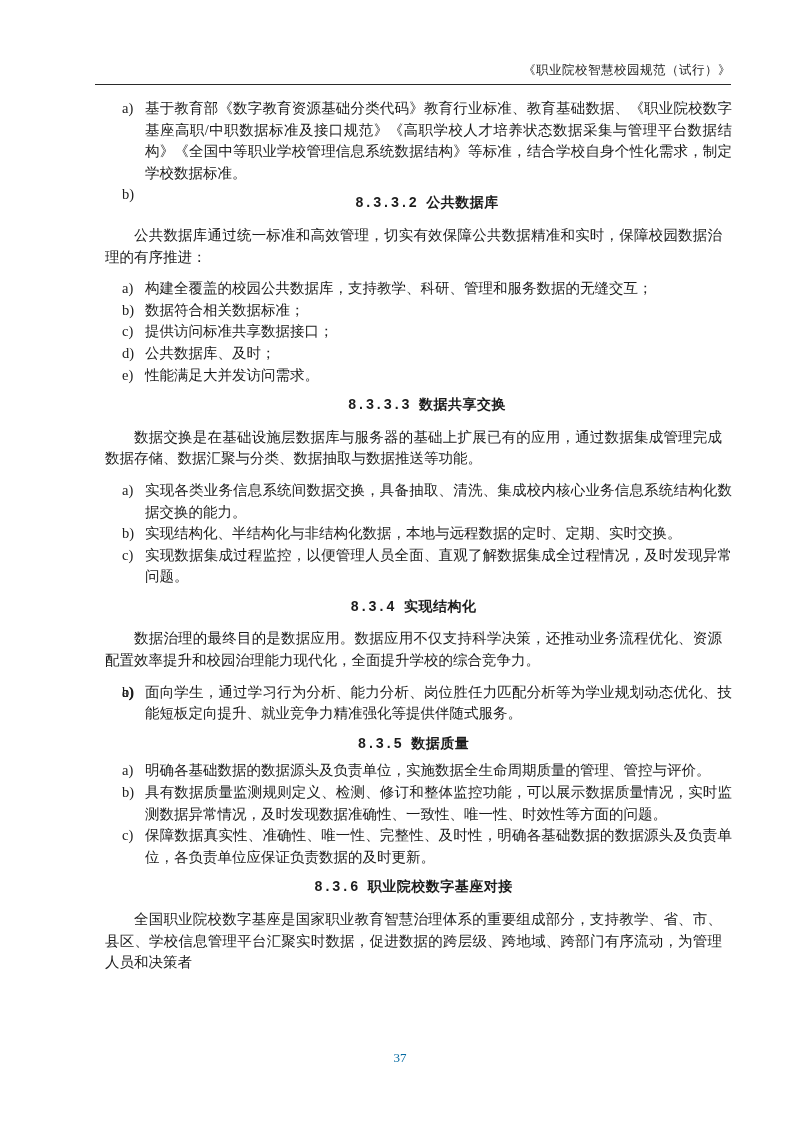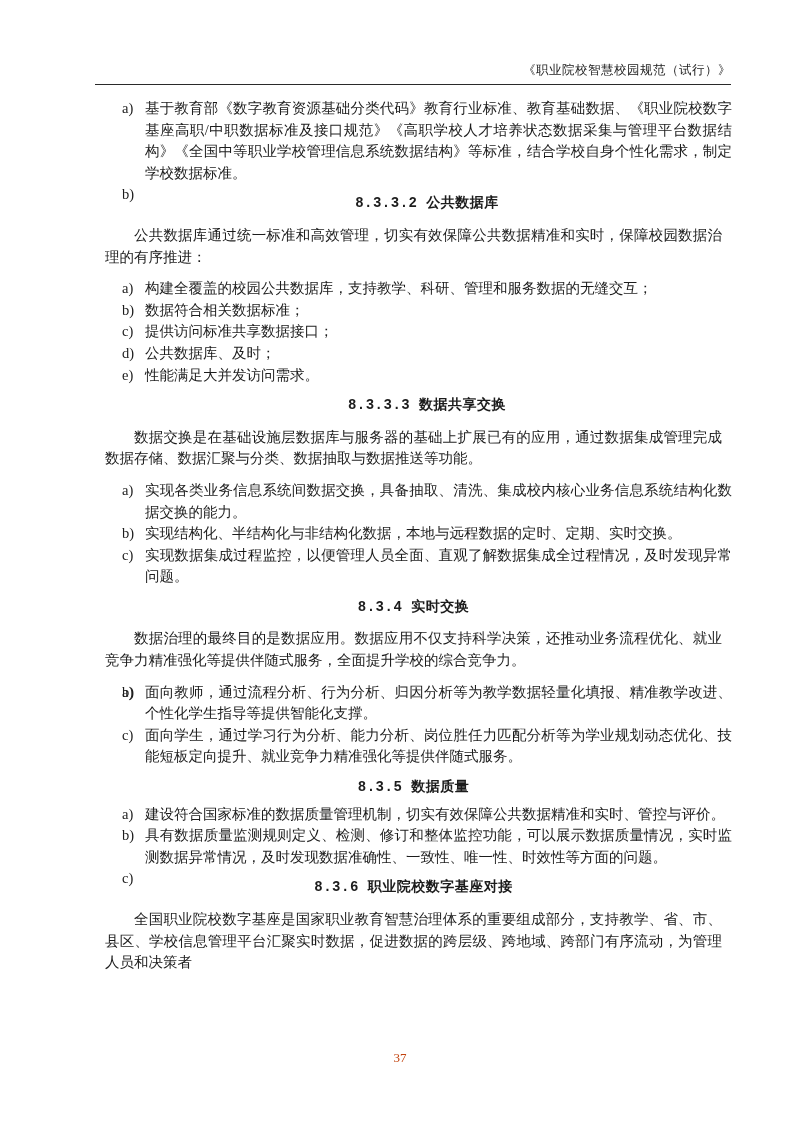--- a/index.html
+++ b/index.html
@@ -65,21 +65,21 @@
   }
   .h4 { margin-left: 27px; }
   .h3 { margin-left: 0; }
   .page-footer {
     position: absolute;
     top: 1050px;
     left: 0;
     width: 100%;
     text-align: center;
     font-size: 13px;
-    color: #c2410c;
+    color: #0369a1;
   }
 </style>
 </head>
 <body>
 
 <div class="page">
 
   <div class="running-header">《职业院校智慧校园规范（试行）》</div>
   <div class="header-rule"></div>
 
@@ -130,48 +130,48 @@
       <div class="li">
         <span class="lbl">b)</span>
         <span>实现结构化、半结构化与非结构化数据，本地与远程数据的定时、定期、实时交换。</span>
       </div>
       <div class="li">
         <span class="lbl">c)</span>
         <span>实现数据集成过程监控，以便管理人员全面、直观了解数据集成全过程情况，及时发现异常问题。</span>
       </div>
     </div>
 
-    <div class="h3">8.3.4 实时交换</div>
-    <p class="para">数据治理的最终目的是数据应用。数据应用不仅支持科学决策，还推动业务流程优化、就业竞争力精准强化等提供伴随式服务，全面提升学校的综合竞争力。</p>
+    <div class="h3">8.3.4 实现结构化</div>
+    <p class="para">数据治理的最终目的是数据应用。数据应用不仅支持科学决策，还推动业务流程优化、资源配置效率提升和校园治理能力现代化，全面提升学校的综合竞争力。</p>
     <div class="list">
       <div class="li">
         <span class="lbl">a)</span>
       </div>
       <div class="li">
         <span class="lbl">b)</span>
-        <span>面向教师，通过流程分析、行为分析、归因分析等为教学数据轻量化填报、精准教学改进、个性化学生指导等提供智能化支撑。</span>
       </div>
       <div class="li">
         <span class="lbl">c)</span>
         <span>面向学生，通过学习行为分析、能力分析、岗位胜任力匹配分析等为学业规划动态优化、技能短板定向提升、就业竞争力精准强化等提供伴随式服务。</span>
       </div>
     </div>
 
     <div class="h3">8.3.5 数据质量</div>
     <div class="list">
       <div class="li">
         <span class="lbl">a)</span>
-        <span>建设符合国家标准的数据质量管理机制，切实有效保障公共数据精准和实时、管控与评价。</span>
+        <span>明确各基础数据的数据源头及负责单位，实施数据全生命周期质量的管理、管控与评价。</span>
       </div>
       <div class="li">
         <span class="lbl">b)</span>
         <span>具有数据质量监测规则定义、检测、修订和整体监控功能，可以展示数据质量情况，实时监测数据异常情况，及时发现数据准确性、一致性、唯一性、时效性等方面的问题。</span>
       </div>
       <div class="li">
         <span class="lbl">c)</span>
+        <span>保障数据真实性、准确性、唯一性、完整性、及时性，明确各基础数据的数据源头及负责单位，各负责单位应保证负责数据的及时更新。</span>
       </div>
     </div>
 
     <div class="h3">8.3.6 职业院校数字基座对接</div>
     <p class="para">全国职业院校数字基座是国家职业教育智慧治理体系的重要组成部分，支持教学、省、市、县区、学校信息管理平台汇聚实时数据，促进数据的跨层级、跨地域、跨部门有序流动，为管理人员和决策者</p>
 
   </div>
 
   <div class="page-footer">37</div>
 

